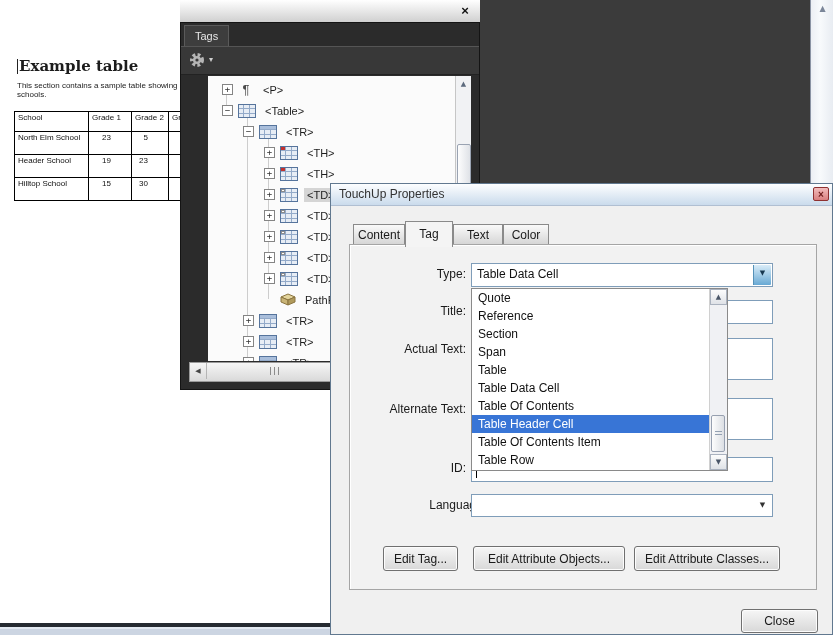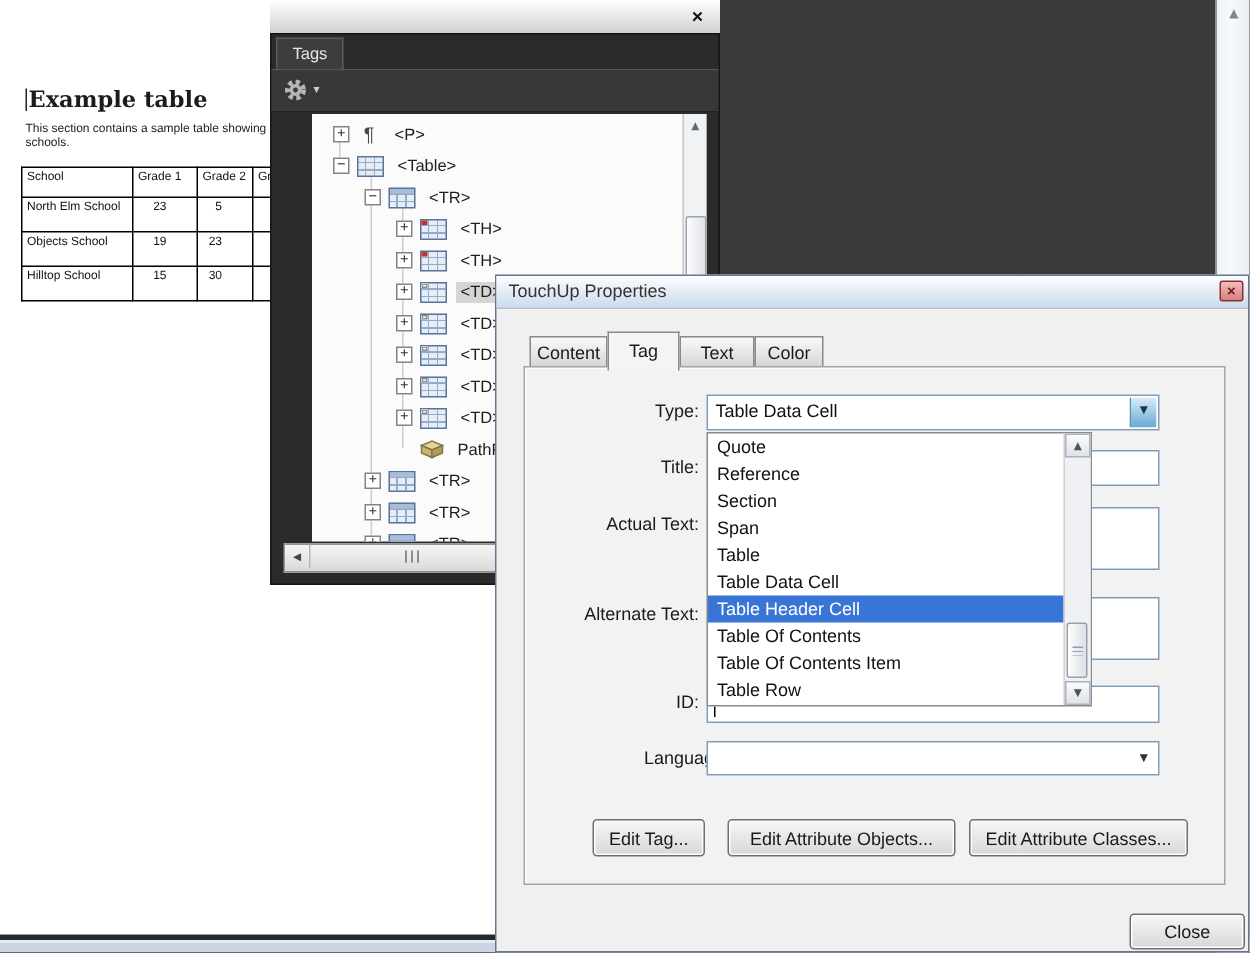--- a/index.html
+++ b/index.html
@@ -108,21 +108,21 @@
   .list-scroll .btn{position:absolute;left:0;width:100%;height:16px;text-align:center;
     background:linear-gradient(#fcfcfc,#dfe2e7);border:1px solid #aab2bf;box-sizing:border-box;
     font-family:"DejaVu Sans",sans-serif;font-size:7px;color:#4a5668;line-height:14px;}
   .list-thumb{position:absolute;left:1px;top:126px;width:14px;height:37px;
     background:linear-gradient(90deg,#fdfdfd,#dcdfe4);border:1px solid #97a0b0;border-radius:2px;box-sizing:border-box;}
   .list-thumb .grip{position:absolute;left:3px;top:15px;width:7px;height:6px;
     background:repeating-linear-gradient(#93a0b2 0 1px,transparent 1px 3px);}
 
   .pushbtn{position:absolute;height:25px;background:linear-gradient(#f6f6f6,#d8d8d8);
     border:1px solid #707070;border-radius:3px;box-shadow:inset 0 0 0 1px #fcfcfc;
-    font-family:"Liberation Sans",sans-serif;font-size:12px;color:#1a1a1a;text-align:center;z-index:3;box-sizing:border-box;padding:0;margin-left:12px;}
+    font-family:"Liberation Sans",sans-serif;font-size:12px;color:#1a1a1a;text-align:center;z-index:3;box-sizing:border-box;padding:0;}
 </style>
 </head>
 <body>
 
 <div class="stage">
 
   <div class="abs bottom-strip"></div>
 
   <div class="abs doc-page">
     <div class="abs doc-caret"></div>
@@ -147,21 +147,21 @@
           </tr>
         </thead>
       <tbody>
           <tr>
             <td>North Elm School</td>
             <td class="num">23</td>
             <td class="num">5</td>
             <td class="num"></td>
           </tr>
           <tr>
-            <td>Objects School</td>
+            <td>Header School</td>
             <td class="num">19</td>
             <td class="num">23</td>
             <td class="num"></td>
           </tr>
           <tr>
             <td>Hilltop School</td>
             <td class="num">15</td>
             <td class="num">30</td>
             <td class="num"></td>
           </tr>
@@ -328,22 +328,22 @@
     </div>
 
     <div class="droplist">
       <div id="drop-options">
           <div class="opt">Quote</div>
           <div class="opt">Reference</div>
           <div class="opt">Section</div>
           <div class="opt">Span</div>
           <div class="opt">Table</div>
           <div class="opt">Table Data Cell</div>
+          <div class="opt">Table Of Contents</div>
           <div class="opt hl">Table Header Cell</div>
-          <div class="opt">Table Of Contents</div>
           <div class="opt">Table Of Contents Item</div>
           <div class="opt">Table Row</div>
         </div>
       <div class="list-scroll">
         <div class="btn" style="top:0;">▲</div>
         <div class="btn" style="bottom:0;">▼</div>
         <div class="list-thumb">
             <div class="grip"></div>
           </div>
       </div>

